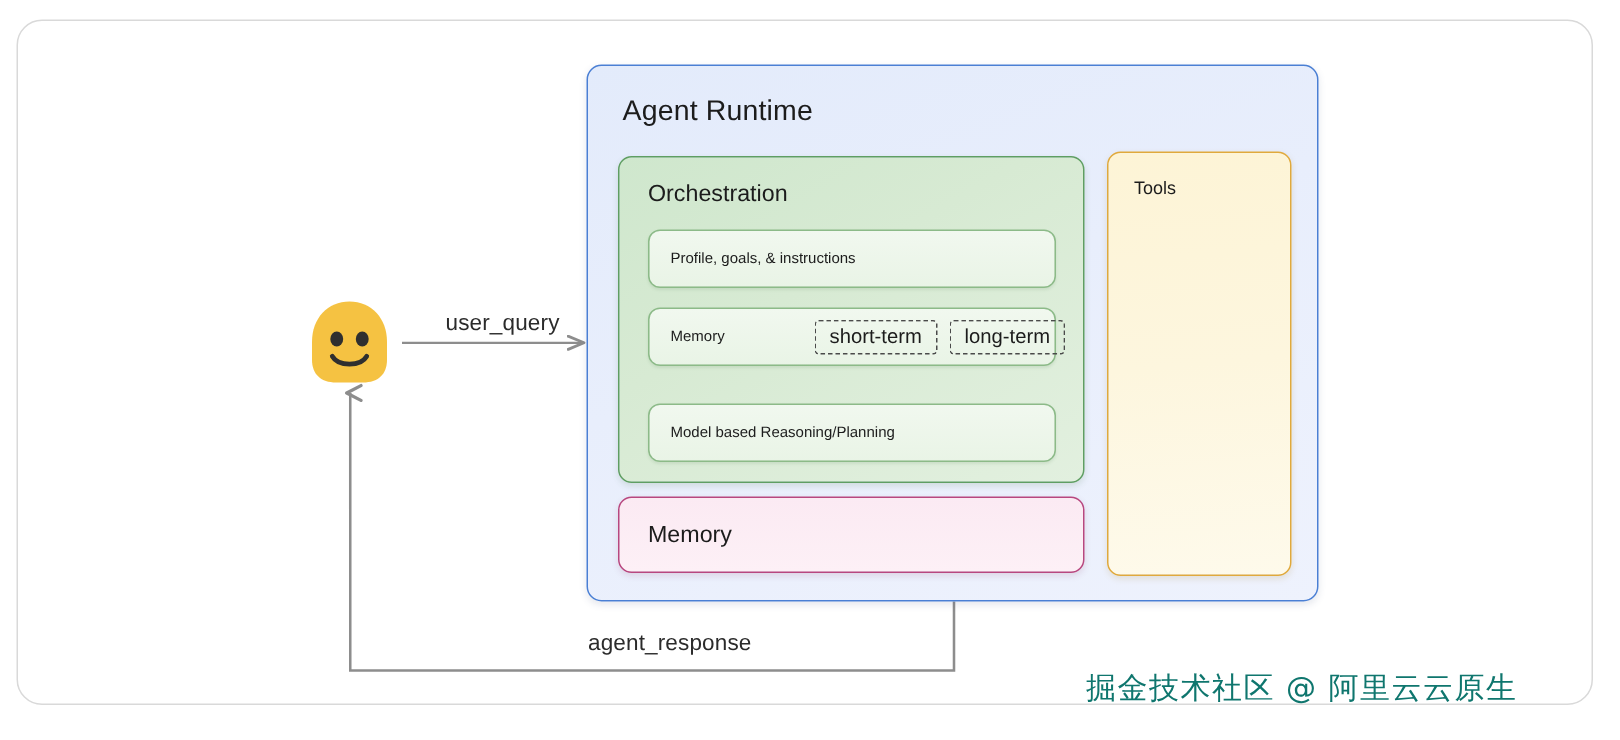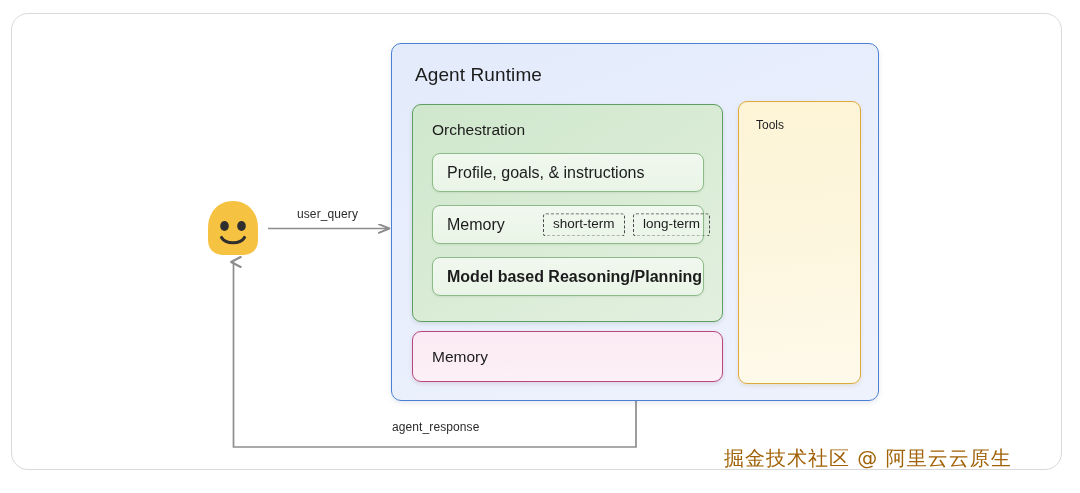--- a/index.html
+++ b/index.html
@@ -81,27 +81,27 @@
     border: 1.2px solid #8cba88;
     border-radius: 8px;
     box-sizing: border-box;
     box-shadow: 0 1px 2px rgba(80,120,80,0.13);
   }
   .orch-row-label {
     position: absolute;
     left: 14px;
     top: 50%;
     transform: translateY(-50%);
-    font-size: 16px;
+    font-size: 10px;
     color: #1c1c1c;
     white-space: nowrap;
   }
   #orch-row-0 { top: 48px; }
   #orch-row-1 { top: 100px; }
-  #orch-row-2 { top: 152px; font-weight: bold; }
+  #orch-row-2 { top: 164px; }
 
   .memory-badge {
     position: absolute;
     top: 50%;
     transform: translateY(-50%);
     border: 1.3px dashed #4a4a4a;
     border-radius: 3px;
     padding: 3px 9px 4px 9px;
     font-size: 13.5px;
     color: #1c1c1c;
@@ -168,35 +168,35 @@
   #arrows-layer {
     position: absolute;
     left: 0;
     top: 0;
     width: 1080px;
     height: 493px;
     pointer-events: none;
   }
   .arrow-label {
     position: absolute;
-    font-size: 12px;
+    font-size: 15px;
     color: #2b2b2b;
     letter-spacing: 0.1px;
     white-space: nowrap;
   }
   #label-user-query { left: 297px; top: 207px; }
   #label-agent-response { left: 392px; top: 420px; }
 
   
   #watermark {
     position: absolute;
     left: 724px;
     top: 445px;
     font-size: 20px;
-    color: #a16207;
+    color: #0f766e;
     font-family: "DejaVu Sans", sans-serif;
     letter-spacing: 1px;
     white-space: nowrap;
   }
 </style>
 </head>
 <body>
 
 <div id="stage">
 

